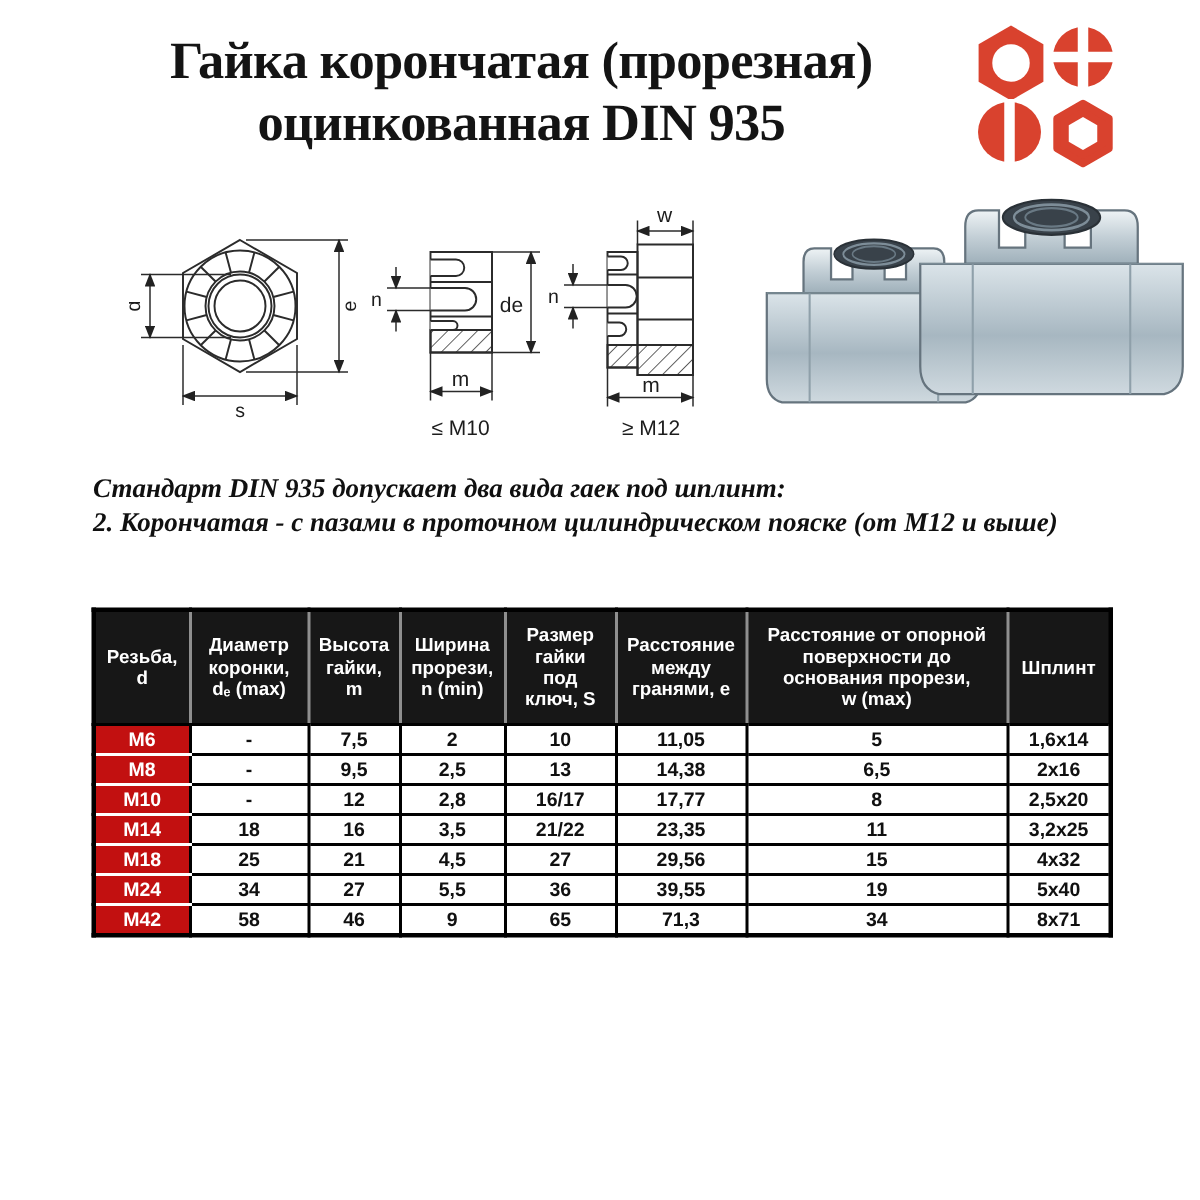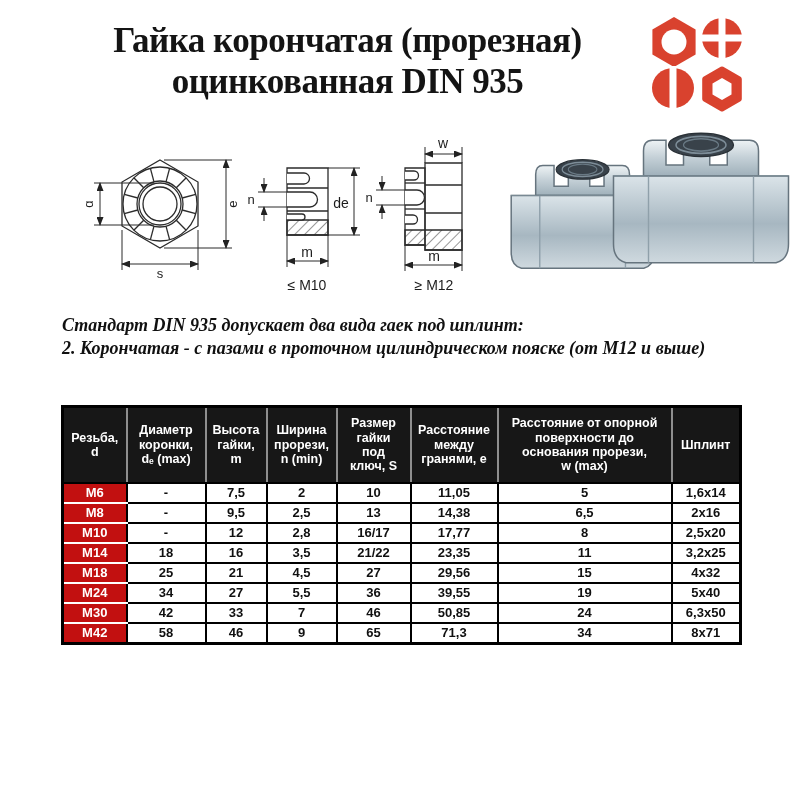--- a/index.html
+++ b/index.html
@@ -311,30 +311,20 @@
           <th class="rowhead">М24</th>
           <td class="cell">34</td>
           <td class="cell">27</td>
           <td class="cell">5,5</td>
           <td class="cell">36</td>
           <td class="cell">39,55</td>
           <td class="cell">19</td>
           <td class="cell">5x40</td>
         </tr>
         <tr>
-          <th class="rowhead">М30</th>
-          <td class="cell">42</td>
-          <td class="cell">33</td>
-          <td class="cell">7</td>
-          <td class="cell">46</td>
-          <td class="cell">50,85</td>
-          <td class="cell">24</td>
-          <td class="cell">6,3x50</td>
-        </tr>
-        <tr>
           <th class="rowhead">М42</th>
           <td class="cell">58</td>
           <td class="cell">46</td>
           <td class="cell">9</td>
           <td class="cell">65</td>
           <td class="cell">71,3</td>
           <td class="cell">34</td>
           <td class="cell">8x71</td>
         </tr>
       </tbody>

